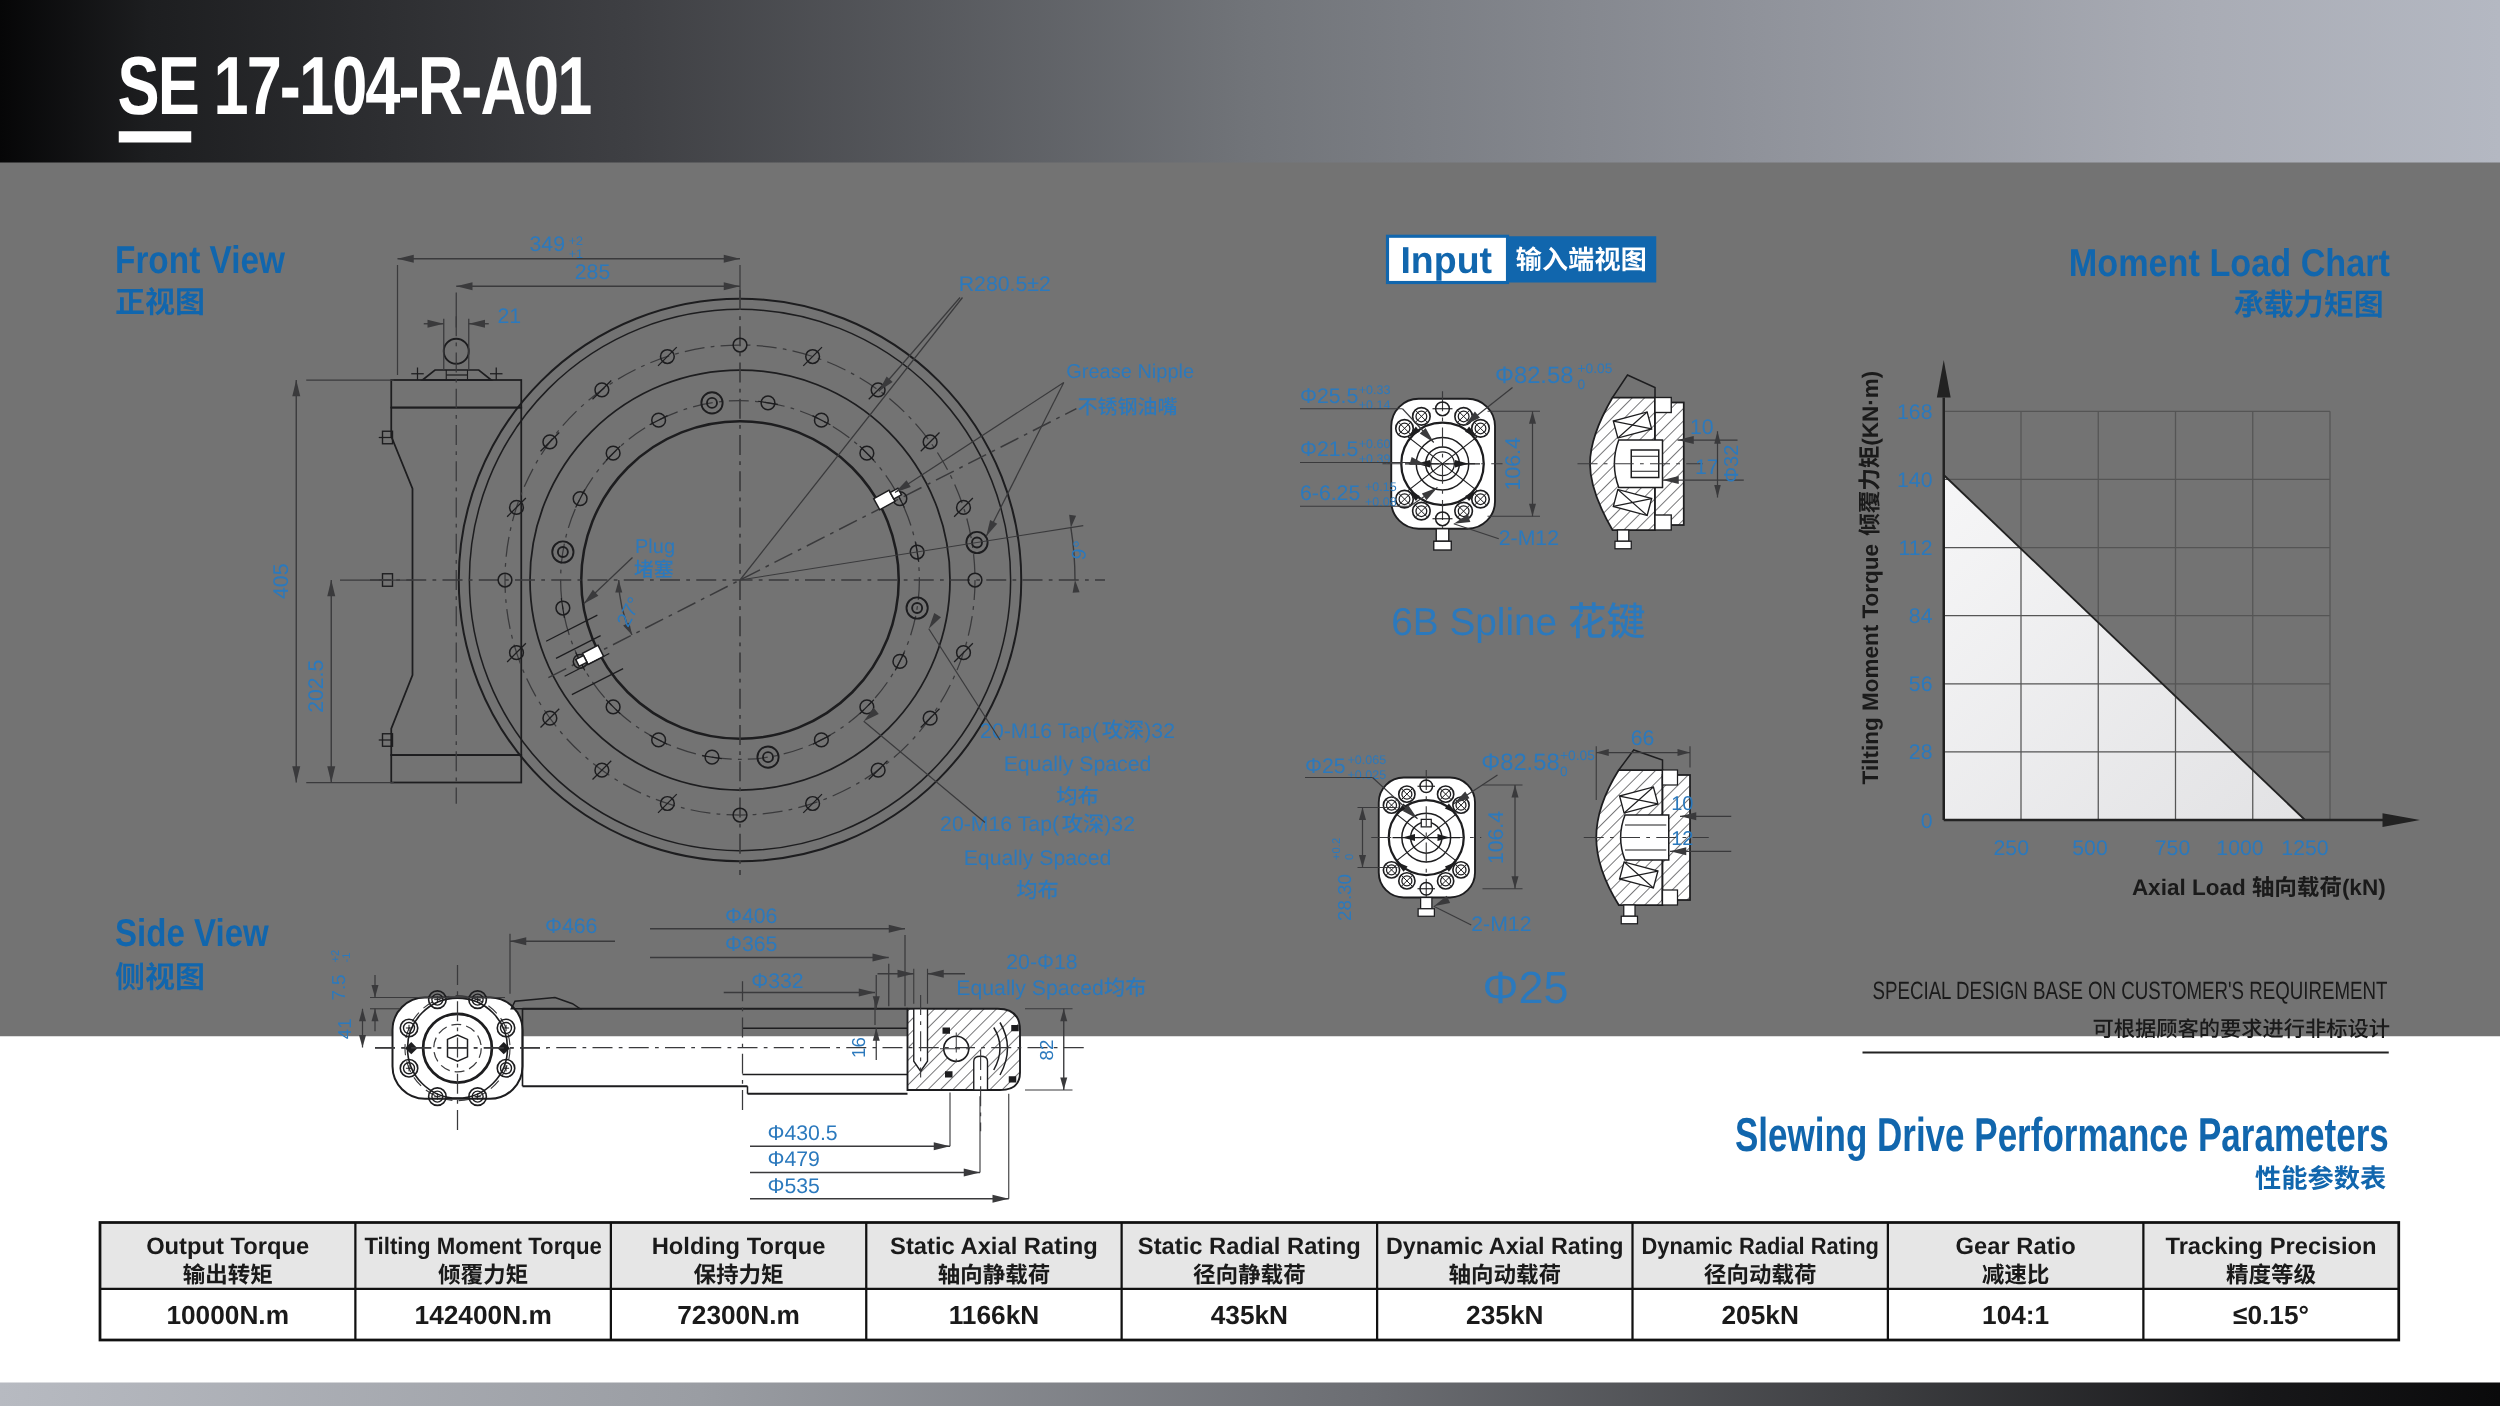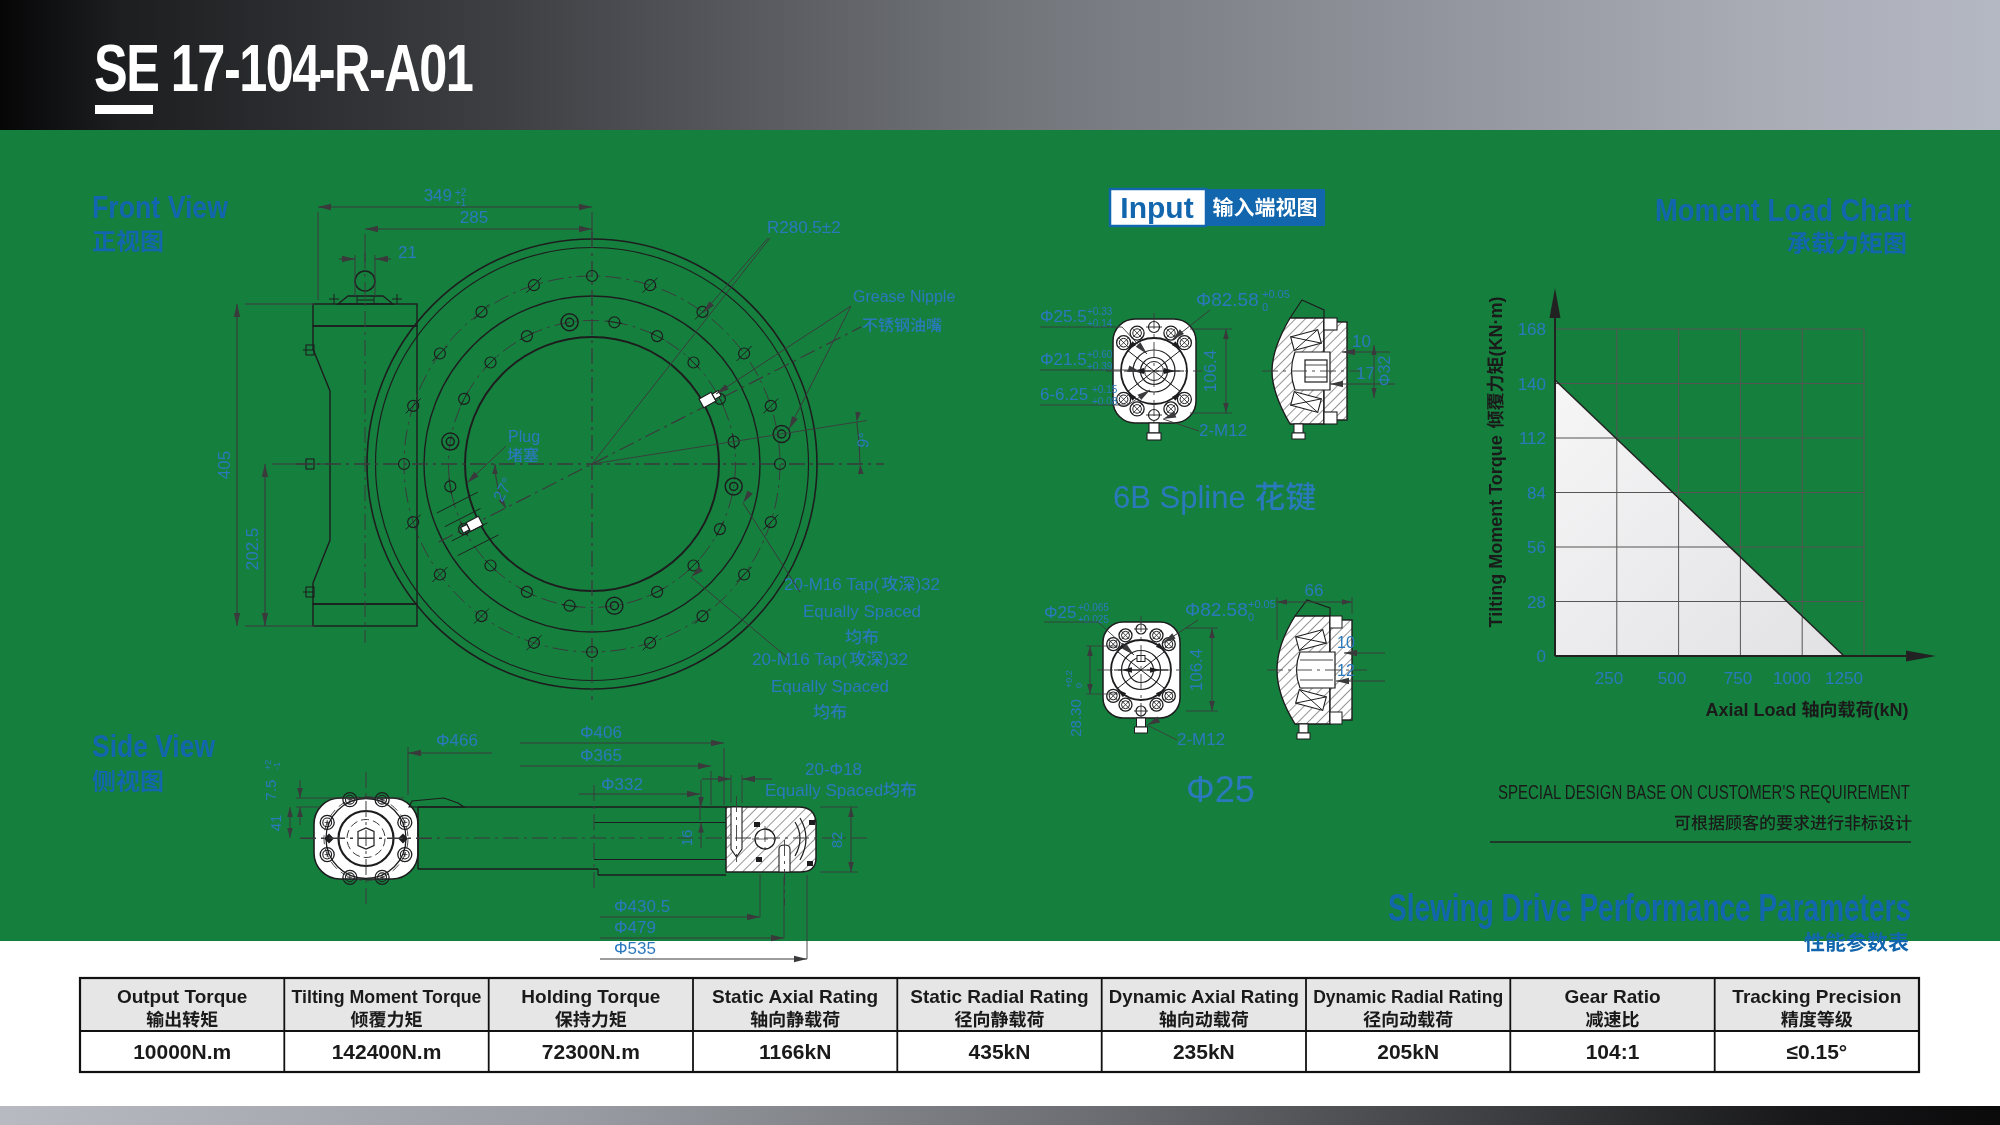--- a/index.html
+++ b/index.html
@@ -1,16 +1,16 @@
 <!DOCTYPE html>
 <html><head><meta charset="utf-8">
 <style>
 *{margin:0;padding:0;box-sizing:border-box;}
 html,body{width:2000px;height:1125px;background:#fff;overflow:hidden;font-family:"Liberation Sans",sans-serif;}
-#page{position:relative;width:2000px;height:941px;background:#15803d;}
+#page{position:relative;width:2000px;height:829px;background:#737373;}
 #topbar{position:absolute;left:0;top:0;width:2000px;height:130px;
  background:linear-gradient(90deg,#060607 0%,#1d1e20 6%,#3e3f43 25%,#717479 50%,#8f929a 70%,#a9acb5 88%,#b4b8c2 100%);}
 #botbar{position:absolute;left:0;top:1106px;width:2000px;height:19px;
  background:linear-gradient(90deg,#b7bac1 0%,#9a9da3 28%,#6b6d72 55%,#3d3e41 75%,#18181a 90%,#0a0a0b 100%);}
 h1{position:absolute;left:94px;top:30px;color:#fff;font-size:66px;letter-spacing:-2px;font-weight:bold;transform:scaleX(0.765);transform-origin:left top;}
 #seline{position:absolute;left:95px;top:105px;width:58px;height:9px;background:#fff;}
 svg{position:absolute;left:0;top:0;}
 </style></head>
 <body>
 <div id="page">

